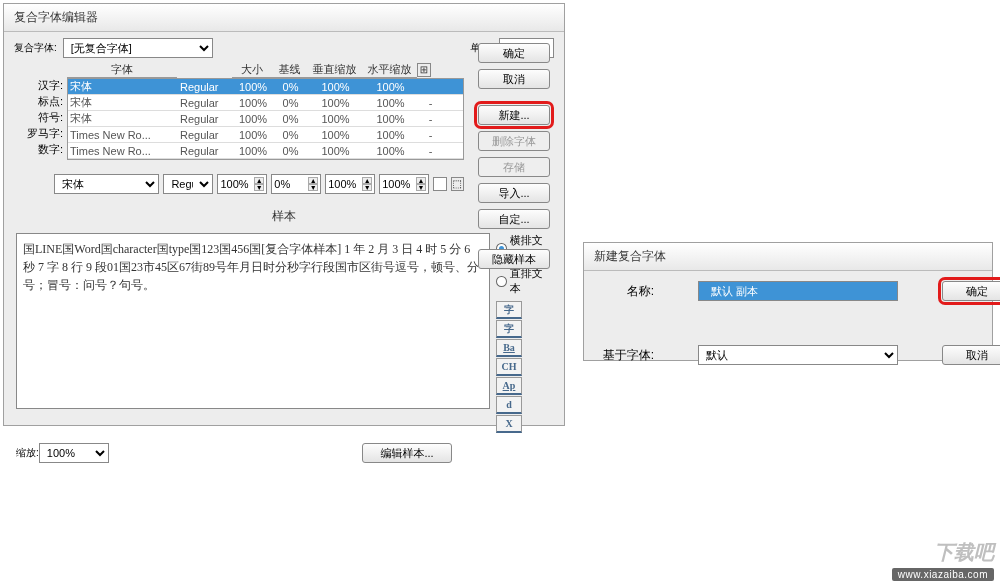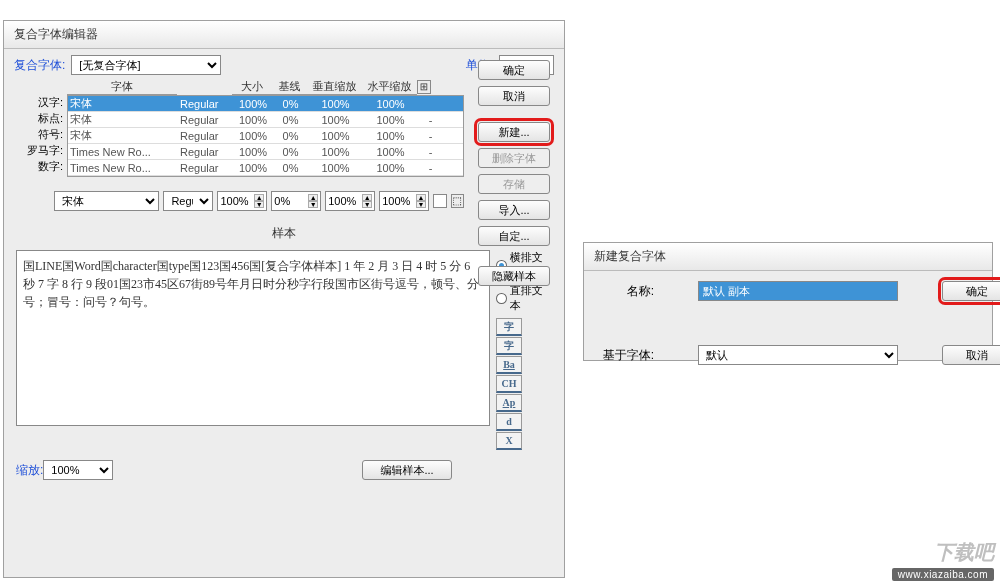--- a/index.html
+++ b/index.html
@@ -1,23 +1,23 @@
 <!DOCTYPE html>
 <html><head>
 <meta charset="utf-8">
 <style>
 * { box-sizing: border-box; margin: 0; padding: 0; font-family: "Microsoft YaHei", sans-serif; }
 body { background: #fff; width: 1000px; height: 587px; position: relative; font-size: 12px; }
 
 
-.main-window { position: absolute; left: 3px; top: 20px; width: 562px; height: 558px; border: 1px solid #a0a0a0; background: #ededed; }
+.main-window { position: absolute; left: 3px; top: 3px; width: 562px; height: 423px; border: 1px solid #a0a0a0; background: #ededed; }
 .titlebar { height: 28px; background: linear-gradient(#fff,#e8e8e8); border-bottom: 1px solid #bbb; display: flex; align-items: center; padding-left: 10px; font-size: 12px; color: #333; }
 
 .top-row { display: flex; align-items: center; padding: 6px 10px 4px 10px; gap: 6px; }
-.label { font-size: 12px; color: #1d4ed8; }
+.label { font-size: 10px; color: #000000; }
 .dropdown { height: 20px; border: 1px solid #888; background: #fff; font-size: 11px; padding: 0 3px; }
 .dd-wide { width: 150px; }
 .dd-unit { width: 55px; }
 .spacer { flex: 1; }
 .btn { height: 20px; width: 70px; border: 1px solid #888; background: linear-gradient(#fdfdfd,#e4e4e4); border-radius: 3px; font-size: 11px; text-align: center; line-height: 18px; cursor: pointer; display:inline-block; }
 .btn.long { width: 72px; }
 .btn.disabled { color: #999; background: #eee; }
 
 .right-col { position: absolute; right: 10px; top: 39px; width: 80px; display: flex; flex-direction: column; gap: 6px; align-items: center; }
 .highlight-red { outline: 3px solid #e21b1b; outline-offset: 1px; }
@@ -53,21 +53,21 @@
 .sb { width: 26px; height: 18px; border: 1px solid #999; background: #f3f3f3; font-size: 10px; text-align:center; line-height:16px; color:#47698c; font-weight:bold; font-family:"Times New Roman",serif; border-bottom: 2px solid #47698c; }
 .sb.u { text-decoration: underline; }
 
 .bottom-row { display:flex; align-items:center; padding: 10px 12px; }
 .bottom-row .btn { width: 90px; }
 
 
 .new-dialog { position: absolute; left: 583px; top: 242px; width: 410px; height: 119px; border: 1px solid #a0a0a0; background: #ededed; }
 .nd-body { padding: 10px 10px 6px 10px; display: grid; grid-template-columns: 60px 200px 80px; row-gap: 8px; column-gap: 8px; align-items:center;gap:44px; }
 .nd-body .lbl { text-align: right; font-size: 12px; }
-.text-input { height: 20px; border: 1px solid #888; background: #fff; font-size: 11px; padding: 0 4px; }
+.text-input { height: 20px; border: 1px solid #888; background: #fff; font-size: 11px; padding: 0 12px; }
 .text-input.sel { background: #3e93d6; color:#fff; }
 
 .watermark { position:absolute; right:6px; bottom:6px; display:flex; flex-direction:column; align-items:flex-end; gap:2px; }
 .wm-logo { font-size: 20px; font-weight:bold; color:#bfbfbf; font-style:italic; }
 .wm-bar { background:#666;color:#fff;font-size:10px;padding:1px 6px;border-radius:2px;letter-spacing:.5px; }
 </style>
 </head>
 <body>
 
 <div class="main-window">

